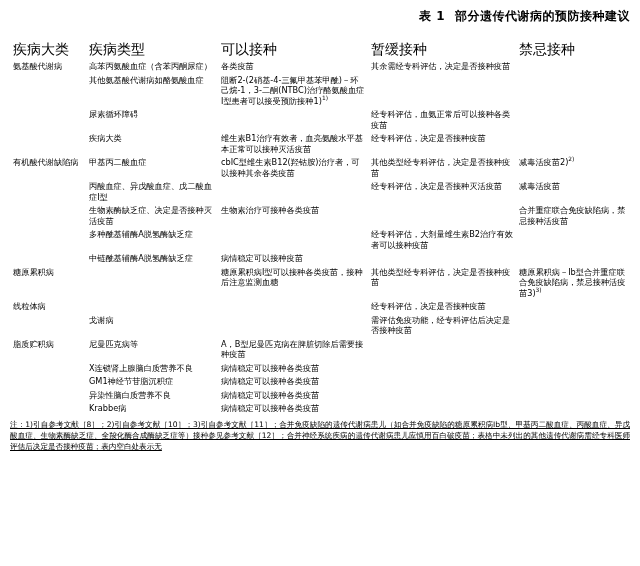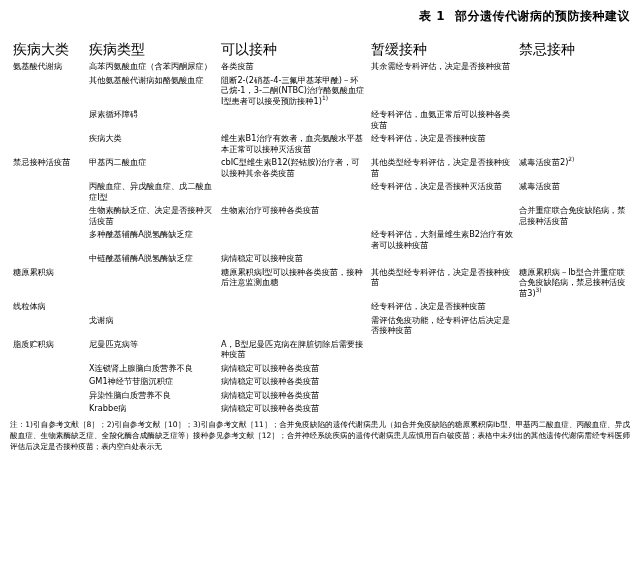--- a/index.html
+++ b/index.html
@@ -65,20 +65,21 @@
 
   .bottomline td {
     border-bottom: 1.2px solid #000;
   }
   .notes {
     font-size: 7.6px;
     line-height: 1.45;
     margin-top: 4px;
     width: 620px;
     text-align: justify;
+    text-decoration: underline;
   }
   sup {
     font-size: 0.72em;
     vertical-align: super;
     line-height: 0;
   }
 </style>
 </head>
 <body>
 
@@ -128,21 +129,21 @@
         <td></td>
       </tr>
       <tr>
         <td></td>
         <td>疾病大类</td>
         <td>维生素B1治疗有效者，血亮氨酸水平基本正常可以接种灭活疫苗</td>
         <td>经专科评估，决定是否接种疫苗</td>
         <td></td>
       </tr>
       <tr>
-        <td>禁忌接种活疫苗</td>
+        <td>有机酸代谢缺陷病</td>
         <td>甲基丙二酸血症</td>
         <td>cbIC型维生素B12(羟钴胺)治疗者，可以接种其余各类疫苗</td>
         <td>其他类型经专科评估，决定是否接种疫苗</td>
         <td><span>减毒活疫苗2)</span><sup>2)</sup></td>
       </tr>
       <tr>
         <td></td>
         <td>丙酸血症、异戊酸血症、戊二酸血症Ⅰ型</td>
         <td></td>
         <td>经专科评估，决定是否接种灭活疫苗</td>

